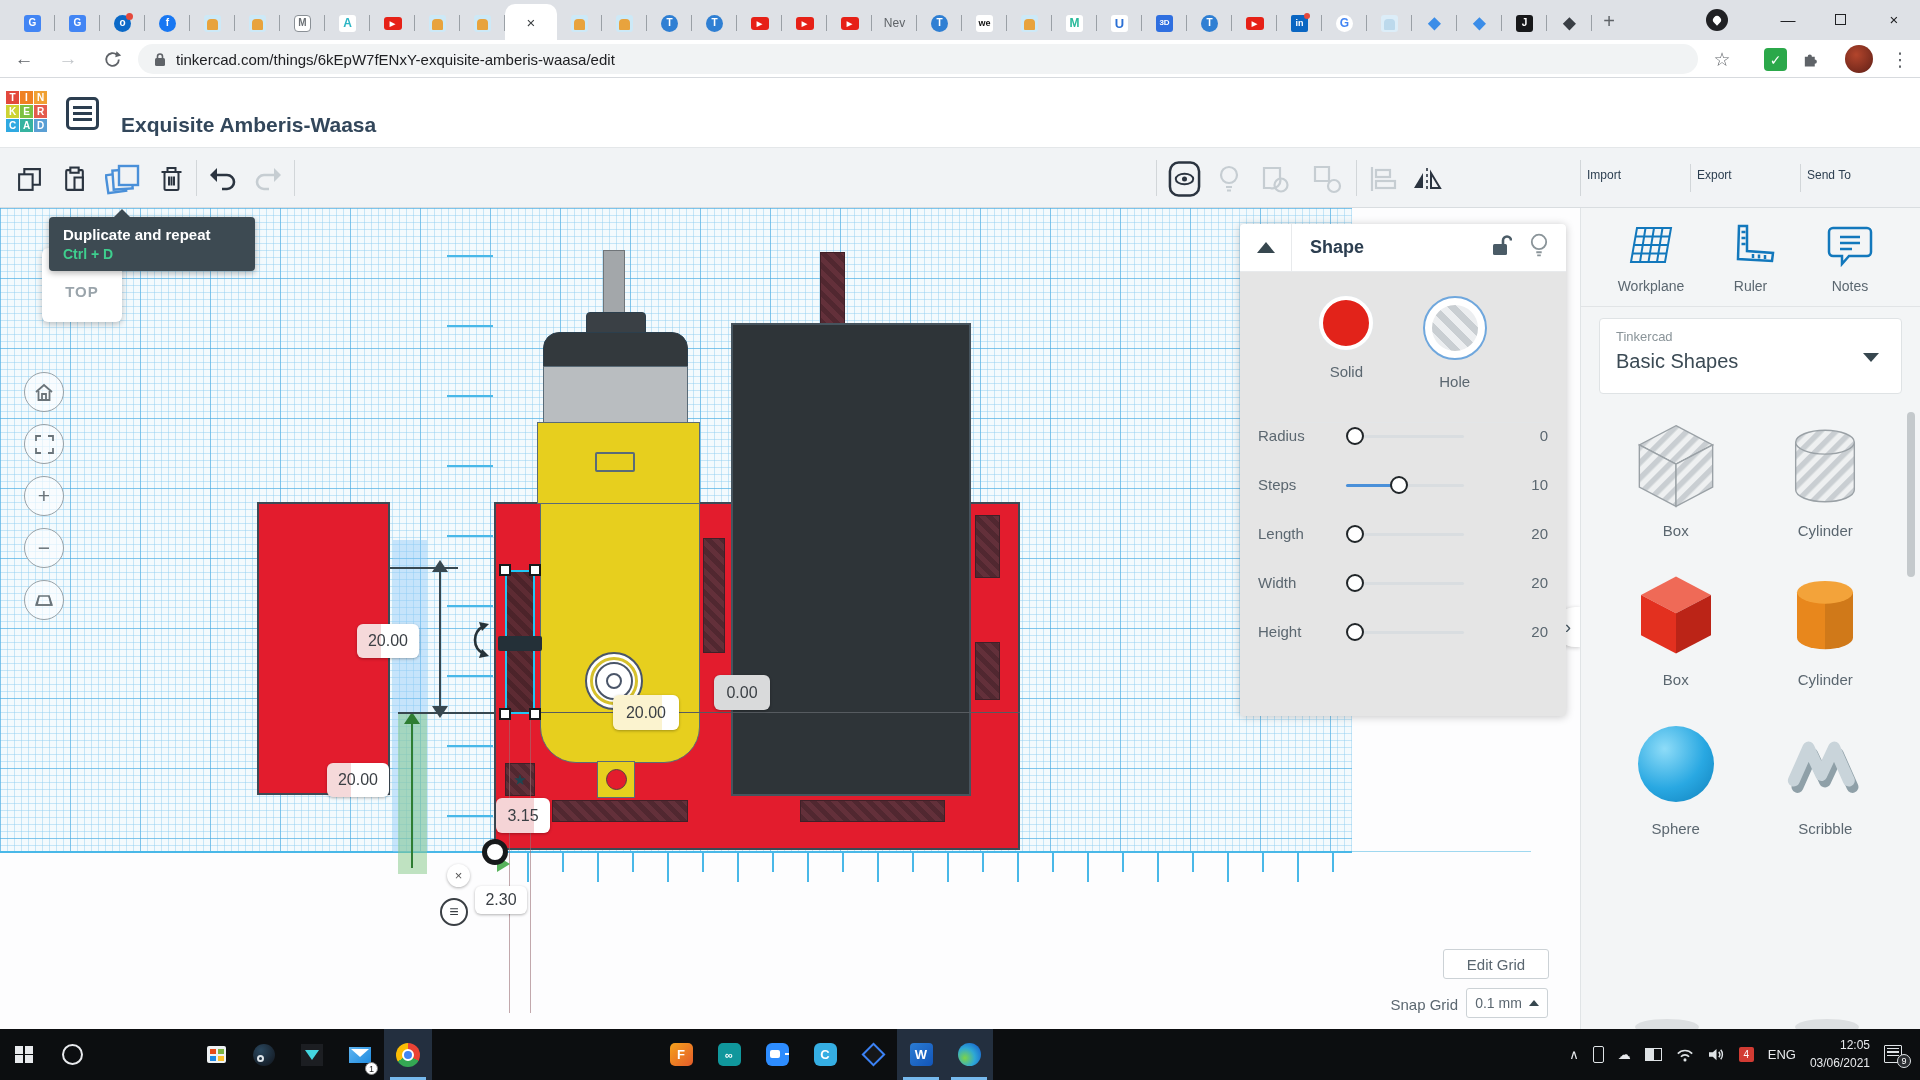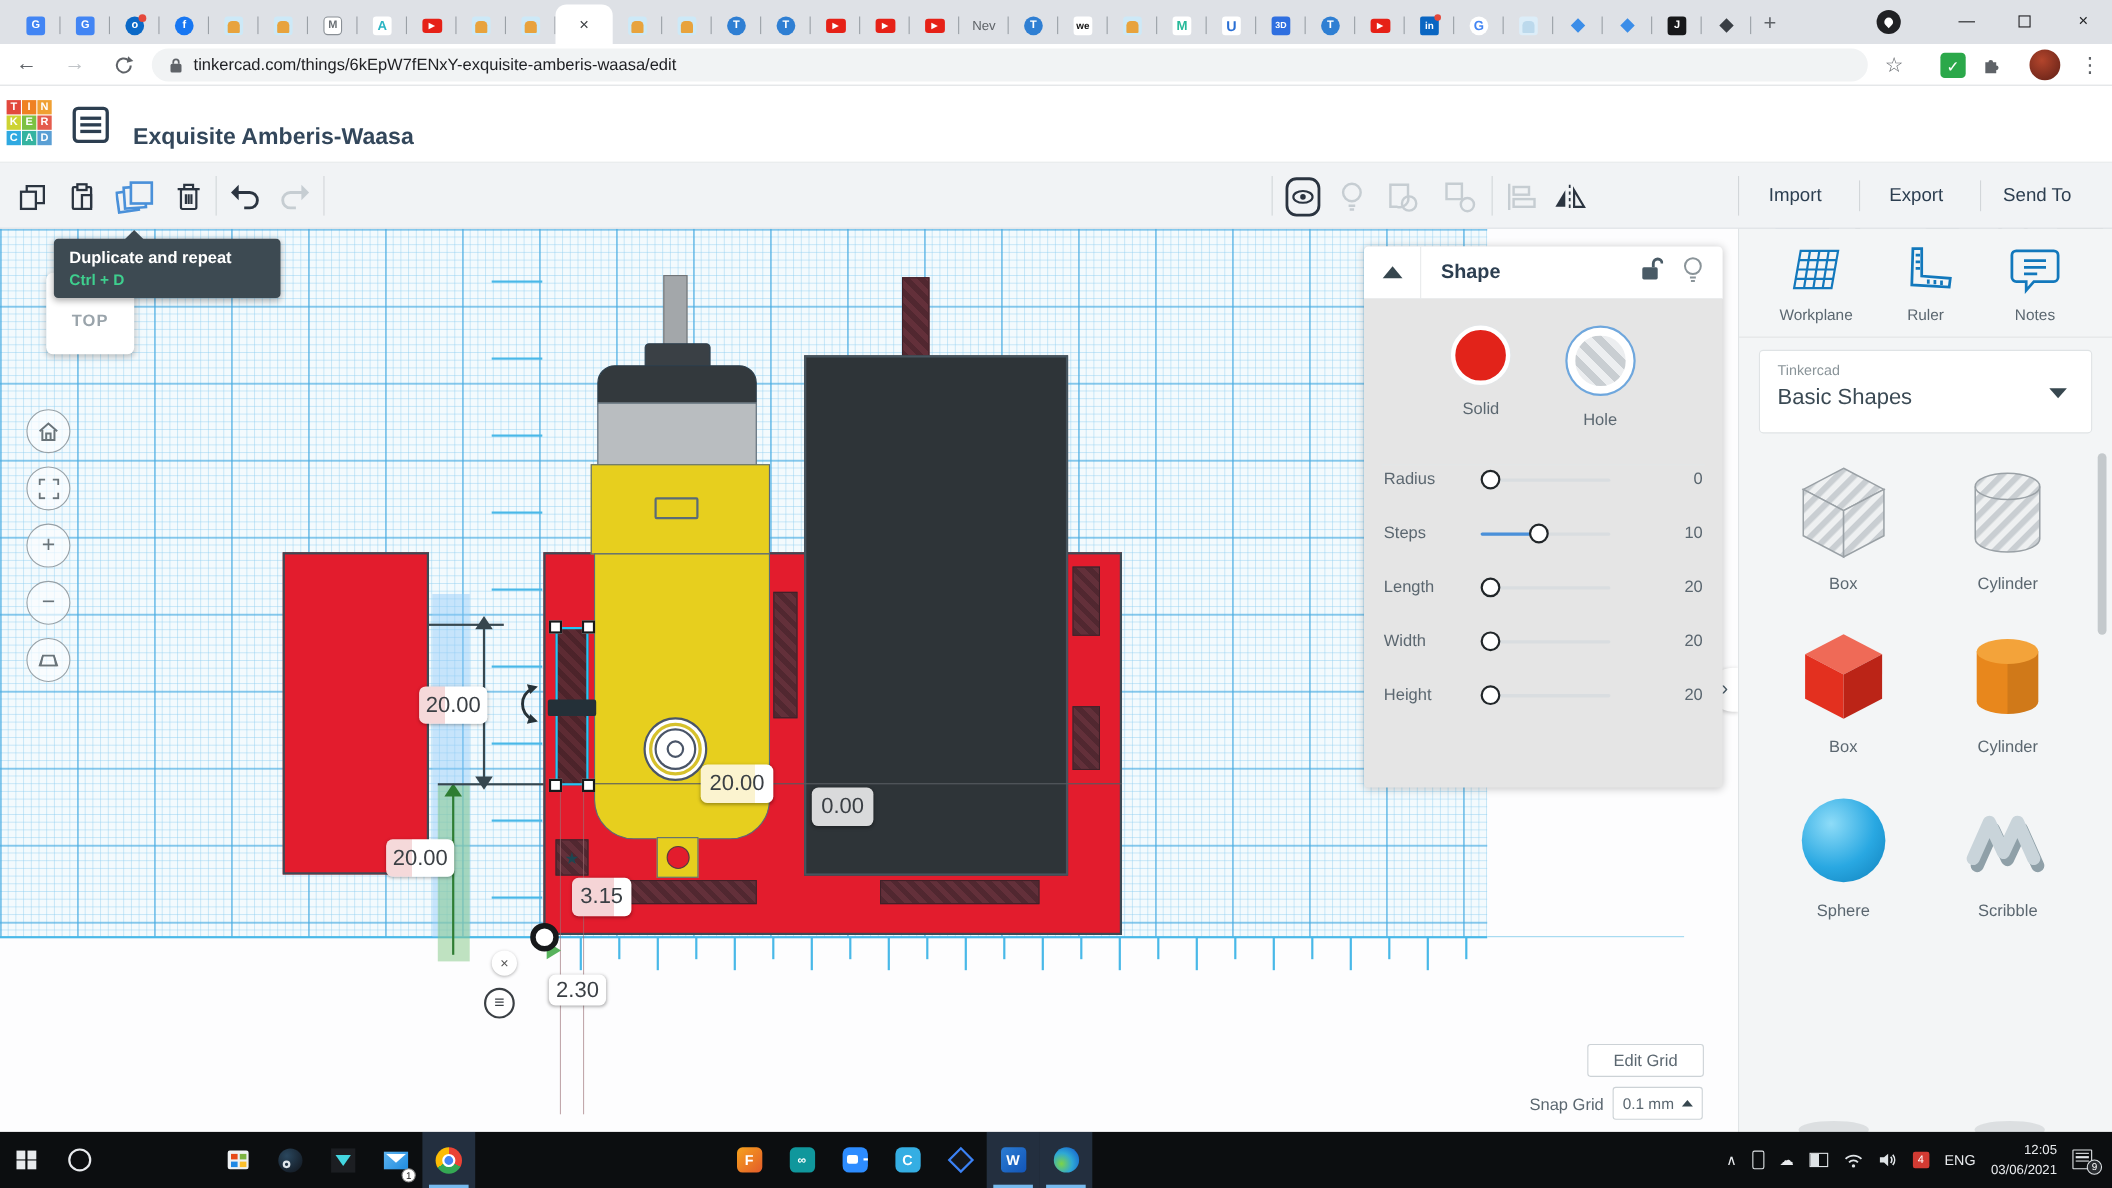--- a/index.html
+++ b/index.html
@@ -61,21 +61,21 @@
   #btn-blocks{position:absolute;left:1614px;top:92px;width:49px;height:49px;background:#4a90d9;border-radius:2px;display:flex;align-items:center;justify-content:center;}
   .gridicon{display:grid;grid-template-columns:repeat(3,6px);grid-auto-rows:6px;gap:2px;}
   .gridicon i{background:#fff;}
   .hdr-ico{position:absolute;top:98px;width:44px;height:40px;display:flex;align-items:center;justify-content:center;}
   #tc-avatar{position:absolute;left:1866px;top:91px;width:50px;height:50px;border-radius:50%;background:radial-gradient(circle at 45% 35%,#9aa79f,#55615f 70%,#39433f);}
 
   
   #tc-toolbar{position:absolute;left:0;top:148px;width:1920px;height:60px;background:#f1f3f5;border-bottom:1px solid #d9dde0;}
   .tbico{position:absolute;top:16px;width:30px;height:30px;display:flex;align-items:center;justify-content:center;}
   .tbsep{position:absolute;top:12px;width:1px;height:36px;background:#d2d6d9;}
-  .tbtxt{position:absolute;top:20px;font-size:17px;color:#2c3e50;width:90px;text-align:center;}
+  .tbtxt{position:absolute;top:20px;font-size:12px;color:#2c3e50;width:90px;}
 
   
   #canvas{position:absolute;left:0;top:208px;width:1580px;height:821px;background:#fdfdfe;overflow:hidden;}
   #grid{position:absolute;left:0;top:0;width:1352px;height:644px;z-index:1;
     background:
       linear-gradient(to right, rgba(70,170,225,.55) 1.5px, transparent 1.5px) 0 0 / 70px 70px,
       linear-gradient(to bottom, rgba(70,170,225,.55) 1.5px, transparent 1.5px) 0 0 / 70px 70px,
       linear-gradient(to right, rgba(140,205,240,.45) 1px, transparent 1px) 0 0 / 7px 7px,
       linear-gradient(to bottom, rgba(140,205,240,.45) 1px, transparent 1px) 0 0 / 7px 7px,
       #f3fafd;}
@@ -96,21 +96,21 @@
 
   .board{background:#e31c2d;border:2px solid #3d4a55;position:absolute;z-index:3;}
   .maroon{position:absolute;background:#63303a;border:1.5px solid #402028;z-index:4;
     background-image:repeating-linear-gradient(45deg,rgba(0,0,0,.18) 0 5px,transparent 5px 10px);background-color:#63303a;}
   #battery{position:absolute;left:731px;top:115px;width:240px;height:473px;background:#2e3438;border:2px solid #46545e;z-index:4;}
   .motor{position:absolute;border:1.5px solid #5a6b77;background:#e7cf1e;z-index:5;}
   #sel-rect{position:absolute;left:505px;top:362px;width:30px;height:144px;border:2px solid #21c7f6;z-index:7;
     background-image:repeating-linear-gradient(45deg,rgba(0,0,0,.18) 0 5px,transparent 5px 10px);background-color:#5d2b33;}
   .handle{position:absolute;width:12px;height:12px;background:#fff;border:2px solid #17191b;z-index:8;}
   #mid-handle{position:absolute;left:498px;top:428px;width:44px;height:15px;background:#243038;border-radius:2px;z-index:8;}
-  .dim{position:absolute;border-radius:6px;display:flex;align-items:center;justify-content:center;font-size:20px;color:#3a3f44;box-shadow:0 1px 3px rgba(0,0,0,.3);background:#fff;z-index:9;margin-left:24px;}
+  .dim{position:absolute;border-radius:6px;display:flex;align-items:center;justify-content:center;font-size:16px;color:#3a3f44;box-shadow:0 1px 3px rgba(0,0,0,.3);background:#fff;z-index:9;}
   .dim.split{background:linear-gradient(90deg,#f5d9da 0 38%,#fff 38%);}
   .dim.pink{background:linear-gradient(90deg,#f5d4d6 0 70%,#fff 70%);}
   .dim.cream{background:linear-gradient(90deg,#fbf3cf 0 75%,#fff 75%);}
   .dim.gray{background:#d9dadb;}
   #rot-handle{position:absolute;left:466px;top:412px;z-index:8;}
   #origin{position:absolute;left:482px;top:631px;width:26px;height:26px;border-radius:50%;background:#fff;border:5px solid #17191b;z-index:9;}
   #origin-tri{position:absolute;left:497px;top:648px;width:0;height:0;border-top:8px solid transparent;border-bottom:8px solid transparent;border-left:13px solid #58b35c;z-index:8;}
   #ruler-x{position:absolute;left:447px;top:656px;width:23px;height:23px;border-radius:50%;background:#fff;box-shadow:0 1px 3px rgba(0,0,0,.3);display:flex;align-items:center;justify-content:center;color:#555;font-size:13px;z-index:9;}
   #ruler-menu{position:absolute;left:440px;top:690px;width:28px;height:28px;border-radius:50%;background:#fff;border:2px solid #3a3f44;display:flex;align-items:center;justify-content:center;color:#3a3f44;font-size:16px;z-index:9;}
 
@@ -673,21 +673,21 @@
     <div id="edit-grid">Edit Grid</div>
     <div id="snap-label">Snap Grid</div>
     <div id="snap-box">
         <span>0.1 mm</span>
         <i></i>
       </div>
     <div id="panel-chevron">›</div>
   <div class="dim split" style="left: 357px; top: 416px; width: 62px; height: 34px;">20.00</div>
       <div class="dim split" style="left: 327px; top: 555px; width: 62px; height: 34px;">20.00</div>
       <div class="dim cream" style="left: 613px; top: 487px; width: 66px; height: 35px;">20.00</div>
-      <div class="dim gray" style="left: 714px; top: 508px; width: 56px; height: 35px;">0.00</div>
+      <div class="dim gray" style="left: 714px; top: 467px; width: 56px; height: 35px;">0.00</div>
       <div class="dim pink" style="left: 496px; top: 590px; width: 54px; height: 35px;">3.15</div>
       <div class="dim white" style="left: 475px; top: 678px; width: 52px; height: 28px;">2.30</div>
     </div>
 
   <div id="shape-panel">
     <div id="sp-header">
       <div id="sp-collapse">
           <i></i>
         </div>
       <div id="sp-title">Shape</div>

